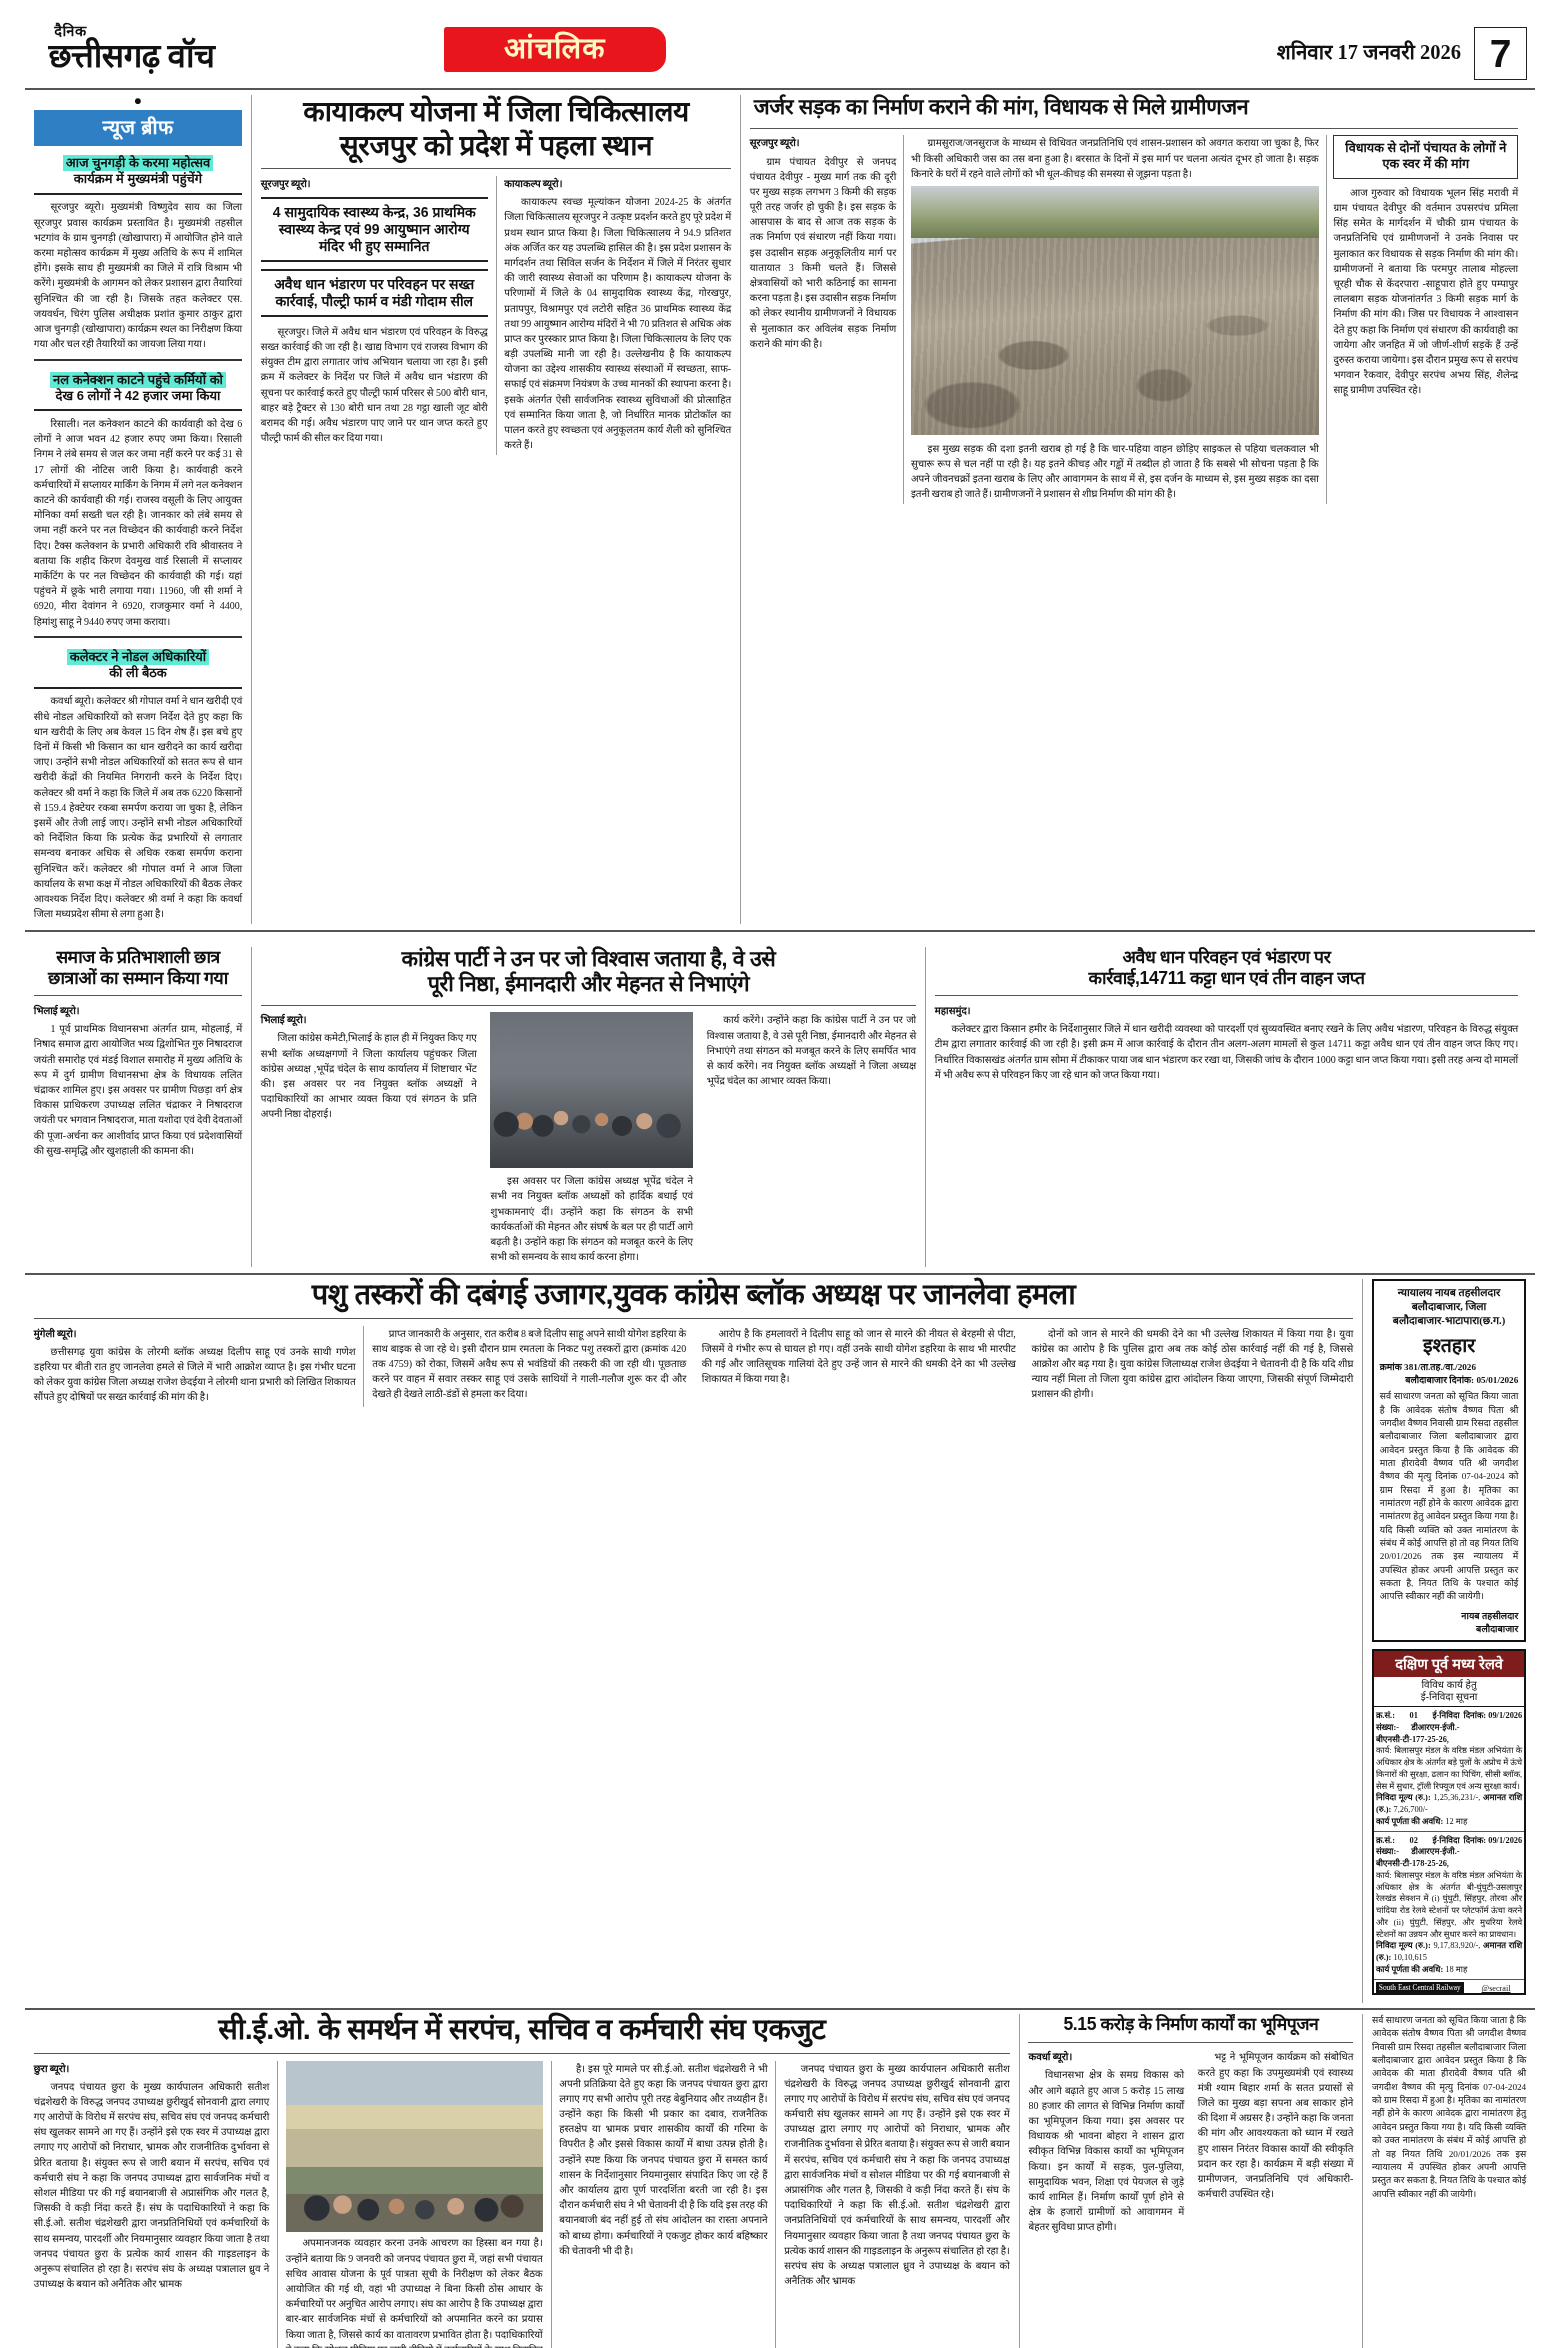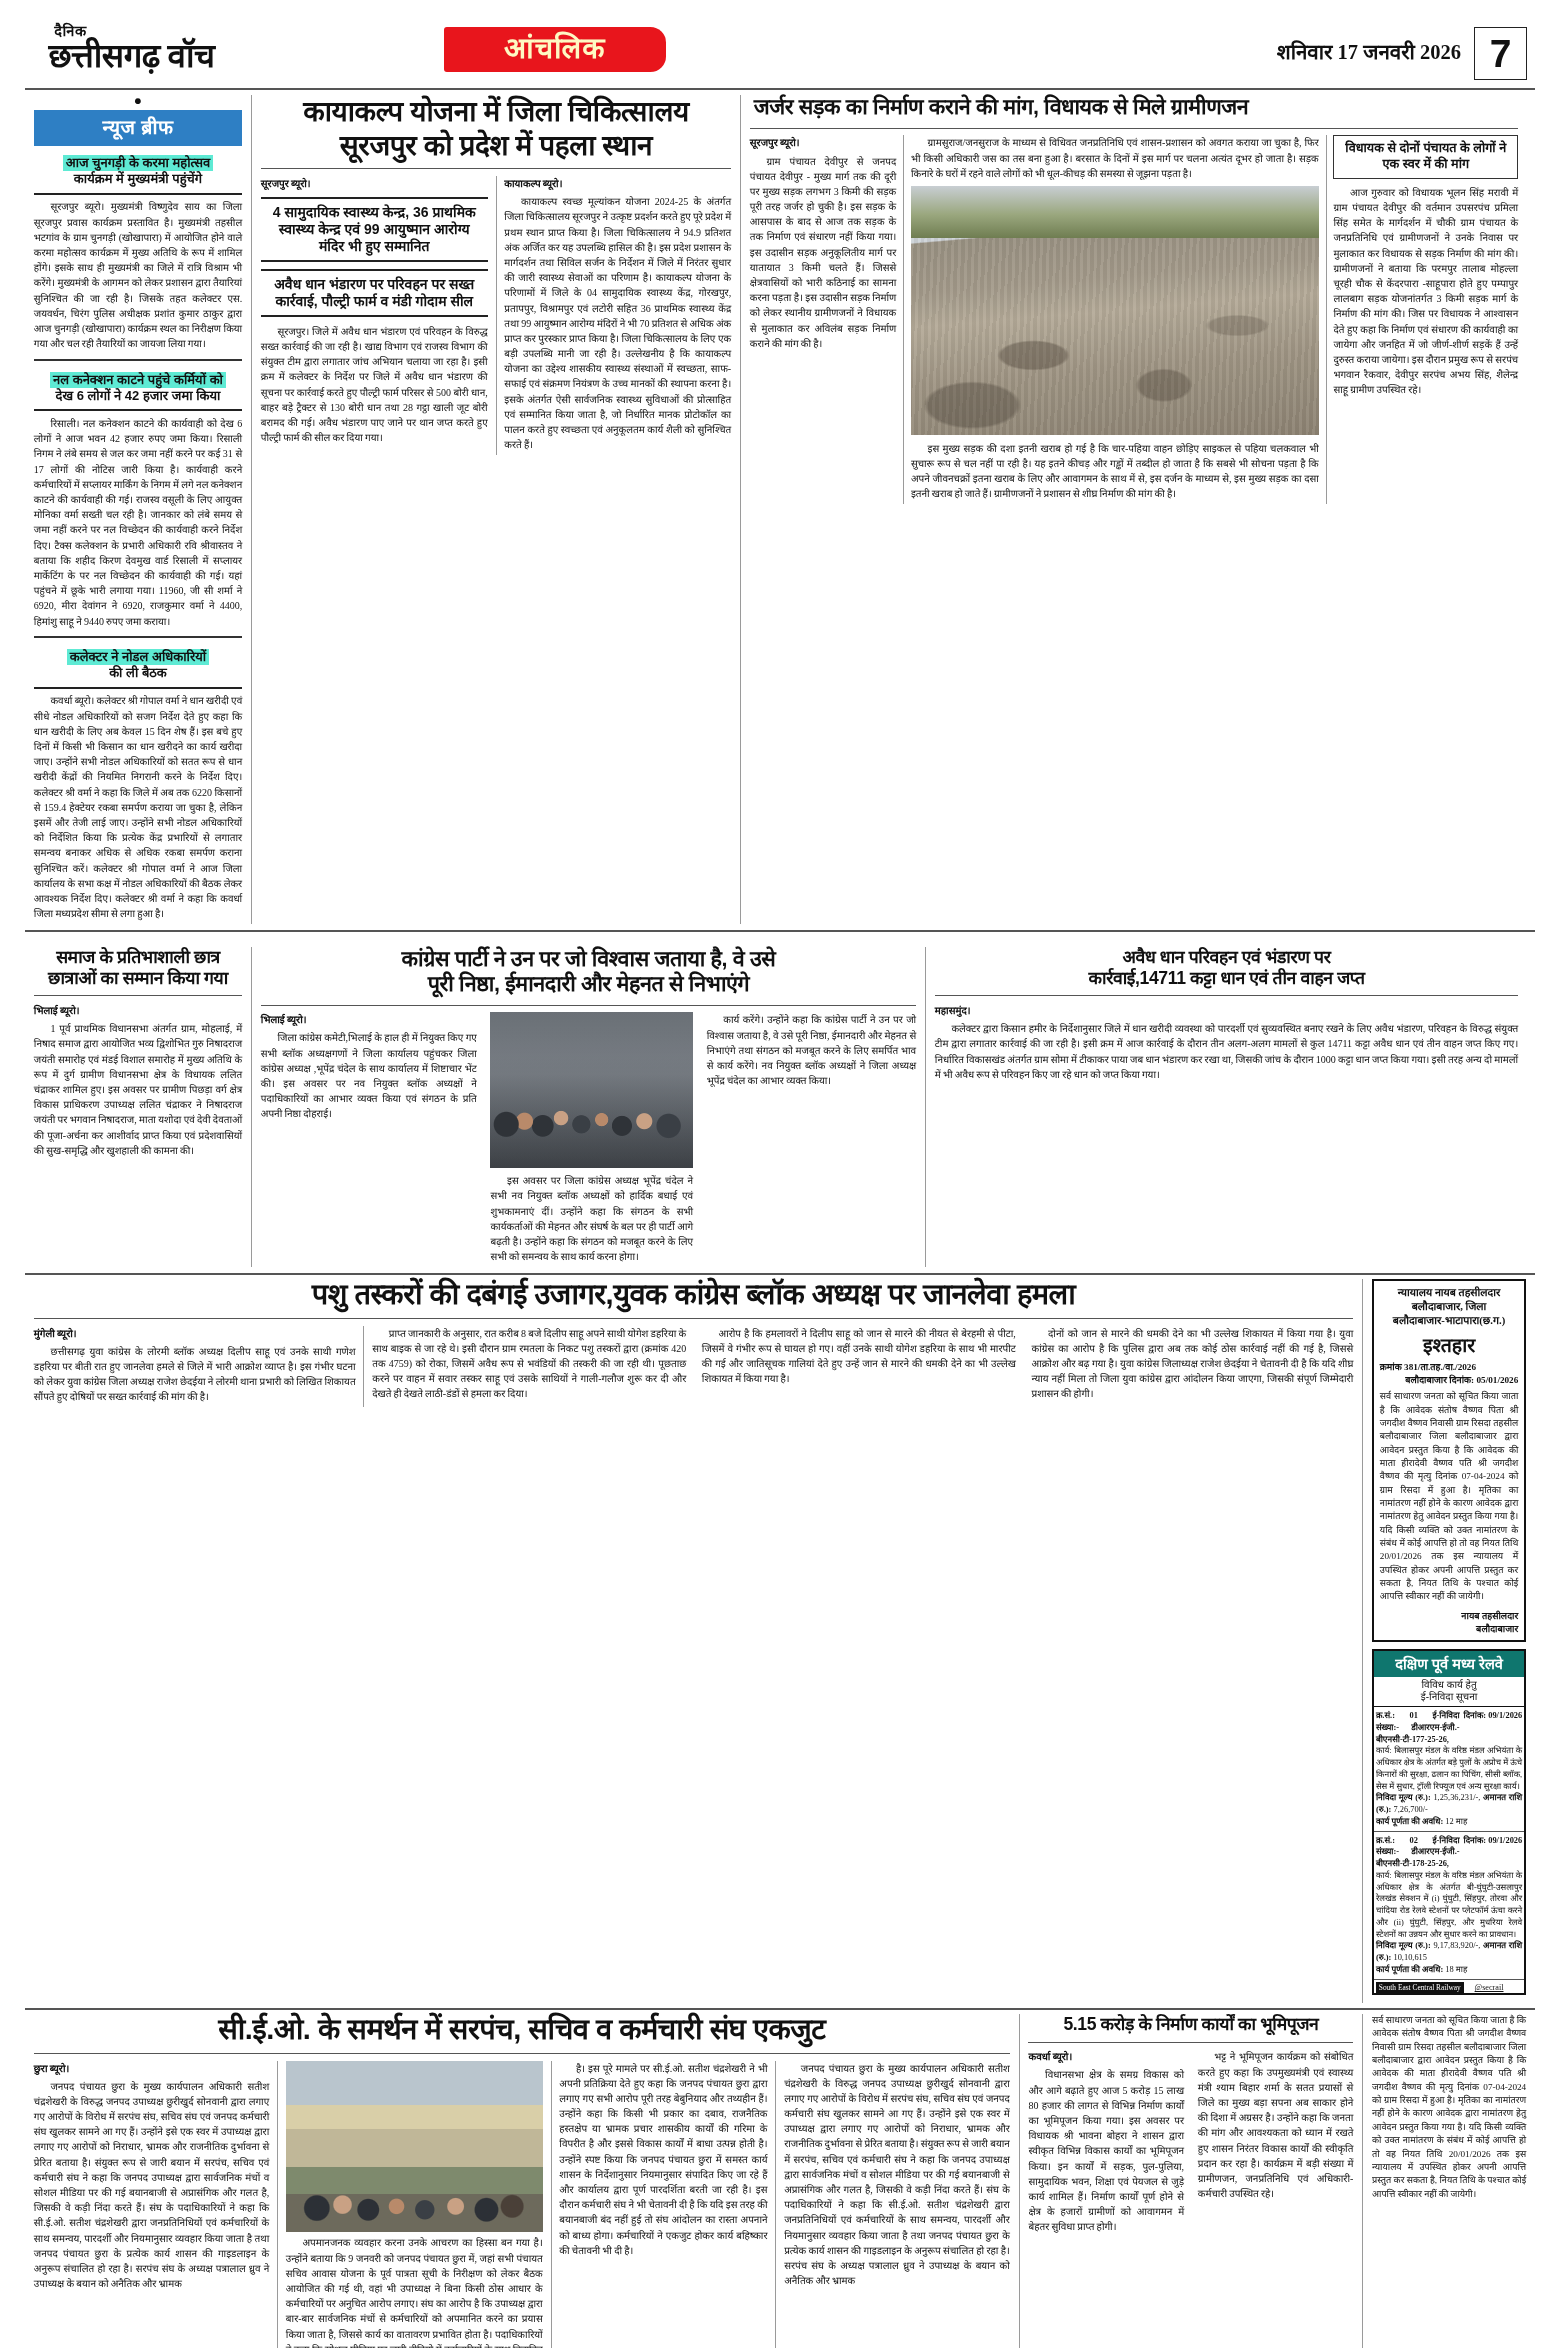--- a/index.html
+++ b/index.html
@@ -140,28 +140,28 @@
   .notice {
     border:2px solid #111; padding:4.9px 5.9px; margin-bottom:7.8px;
   }
   .notice-center { text-align:center; }
   .n-title { font-weight:bold; font-size:10.7px; line-height:1.3; }
   .n-big { font-weight:bold; font-size:19.5px; font-family:"Liberation Sans", sans-serif; margin:2.9px 0; }
   .n-small { font-size:9.2px; line-height:1.45; text-align:justify; }
   .n-row { display:flex; justify-content:space-between; font-size:9.2px; font-weight:bold; }
 
   .rail-head {
-    background:#0f766e; color:#fff; text-align:center; font-weight:bold;
+    background:#7f1d1d; color:#fff; text-align:center; font-weight:bold;
     font-family:"Liberation Sans", sans-serif; font-size:14.6px; padding:2px 0 3.9px 0;
   }
   .rail-sub { text-align:center; font-weight:normal; font-size:10px; line-height:1.2; padding:2px 0 2.9px 0;
     font-family:"Liberation Sans", sans-serif; border-bottom:1.5px solid #111; }
   .rail-item { font-size:8.4px; line-height:1.4; text-align:justify; border-bottom:1px solid #555; padding:2.9px 2px; }
   .rail-item b { font-weight:bold; }
-  .rail-foot { display:flex; align-items:center; gap:11px; font-size:8.2px; padding:2.9px 2px 0 2px;text-decoration:underline; }
+  .rail-foot { display:flex; align-items:flex-end; gap:18px; font-size:8.2px; padding:2.9px 2px 0 2px;text-decoration:underline; }
   .rail-badge { background:#111; color:#fff; font-size:7.4px; padding:1px 2.9px; white-space:nowrap;}
   .right-kicker {
     border:1.5px solid #333; padding:4.9px 4.9px; text-align:center;
     font-weight:bold; font-family:"Liberation Sans", sans-serif;
     font-size:12.7px; line-height:1.25; margin-bottom:5.9px;
   }
   .sep-dot { text-align:center; font-size:13.7px; line-height:.6; padding:2px 0 3.9px; }
 </style>
 </head>
 <body>

